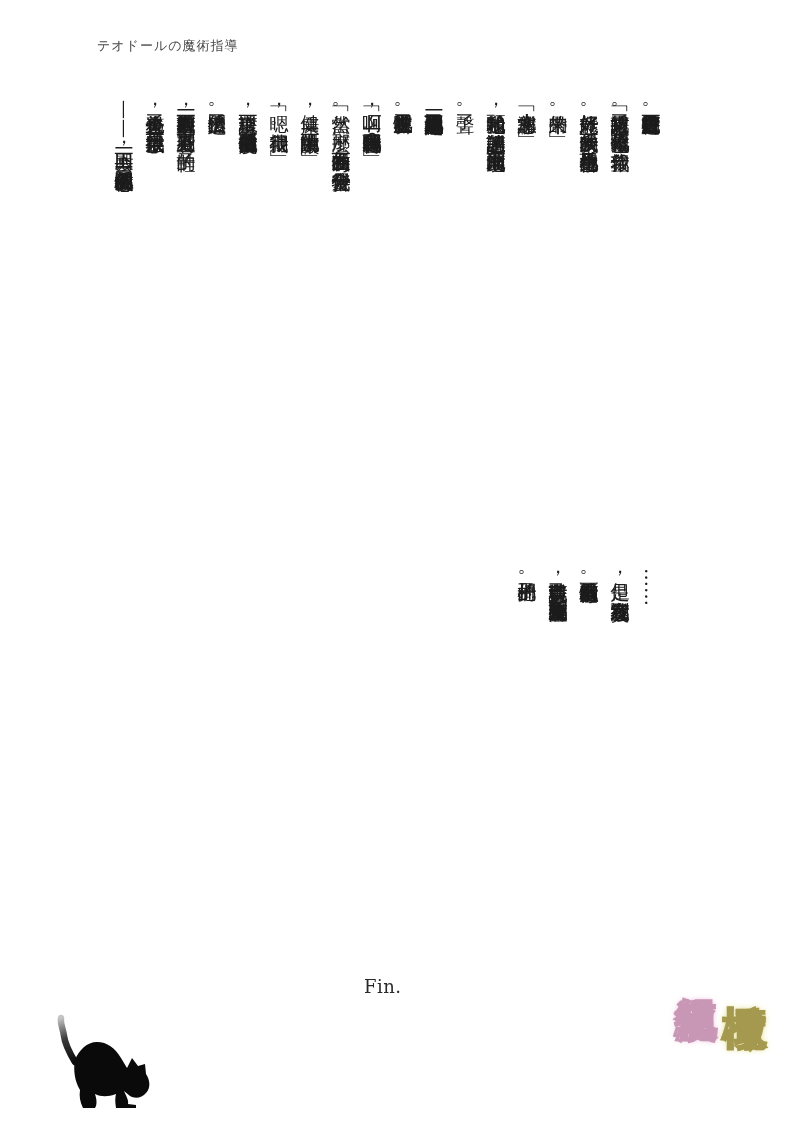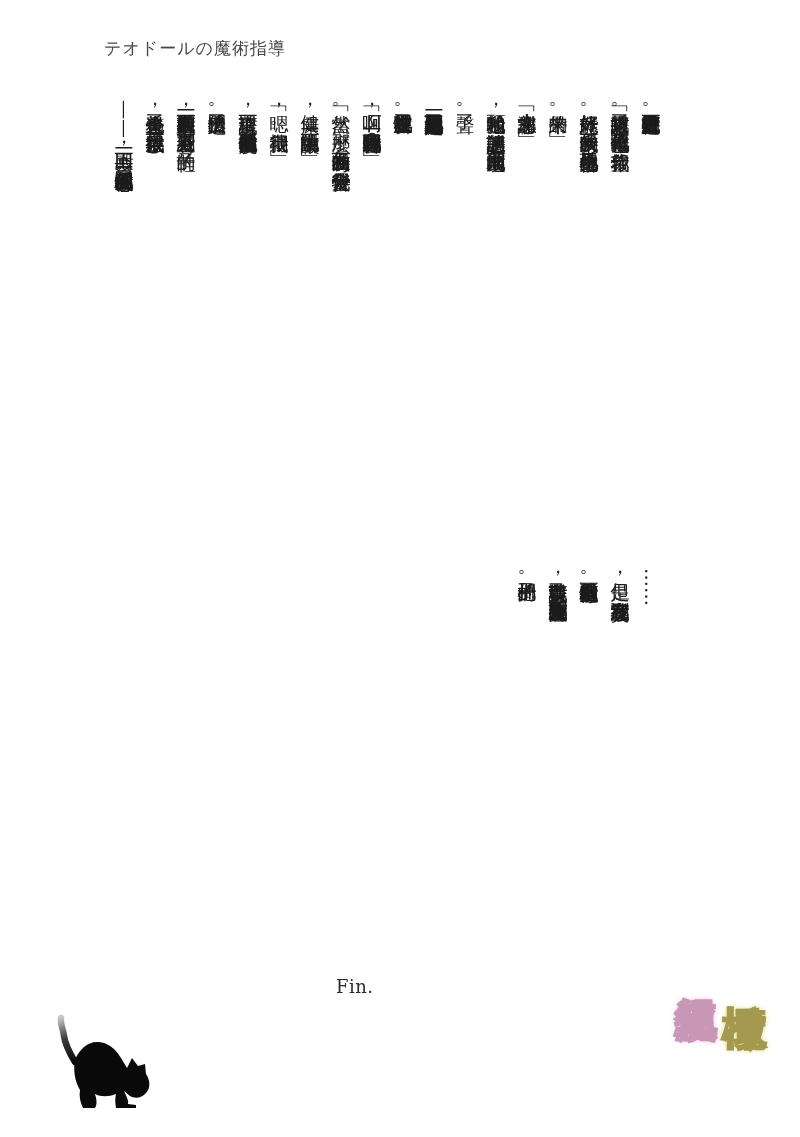--- a/index.html
+++ b/index.html
@@ -10,23 +10,23 @@
   }
   .page {
     position: relative;
     width: 800px;
     height: 1137px;
     background: #ffffff;
     overflow: hidden;
   }
   .header-title {
     position: absolute;
-    left: 104px;
+    left: 97px;
     top: 37px;
-    font-size: 17px;
+    font-size: 13px;
     color: #474747;
     letter-spacing: 1px;
   }
   
   .vblock {
     position: absolute;
     writing-mode: vertical-rl;
     text-orientation: mixed;
     color: #1c1c1c;
     font-size: 19px;
@@ -42,21 +42,21 @@
     right: 133px;
     height: 448px;
   }
   .block2 {
     top: 568px;
     right: 133px;
     height: 445px;
   }
   .fin-label {
     position: absolute;
-    left: 336px;
+    left: 364px;
     top: 976px;
     font-size: 18px;
     color: #2a2a2a;
     letter-spacing: 0.5px;
   }
   
   .watermark-col {
     position: absolute;
     writing-mode: vertical-rl;
     text-orientation: upright;

